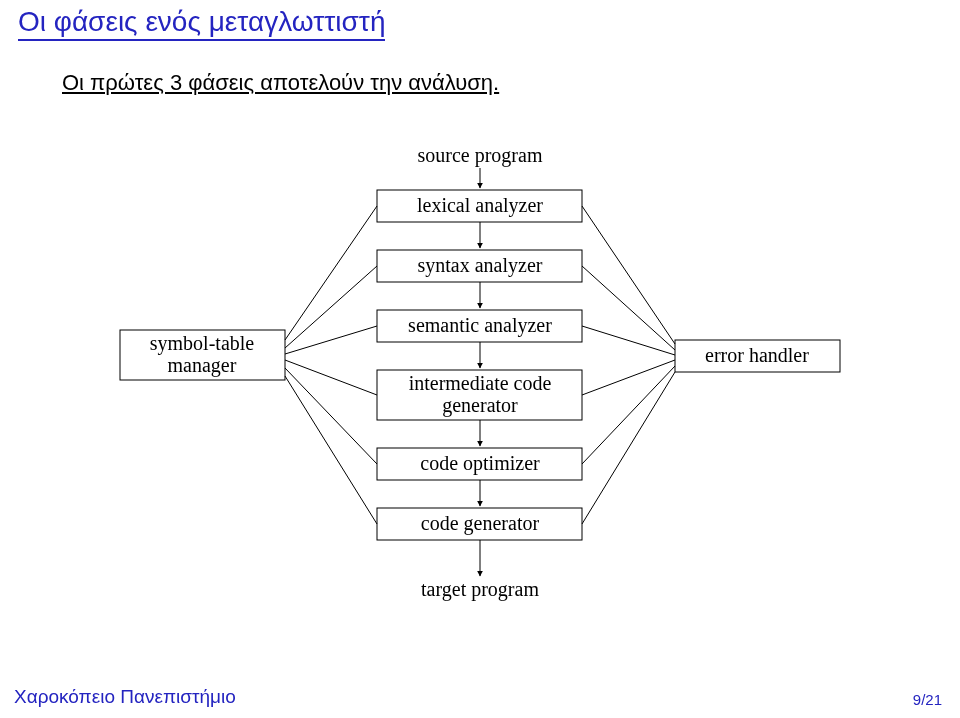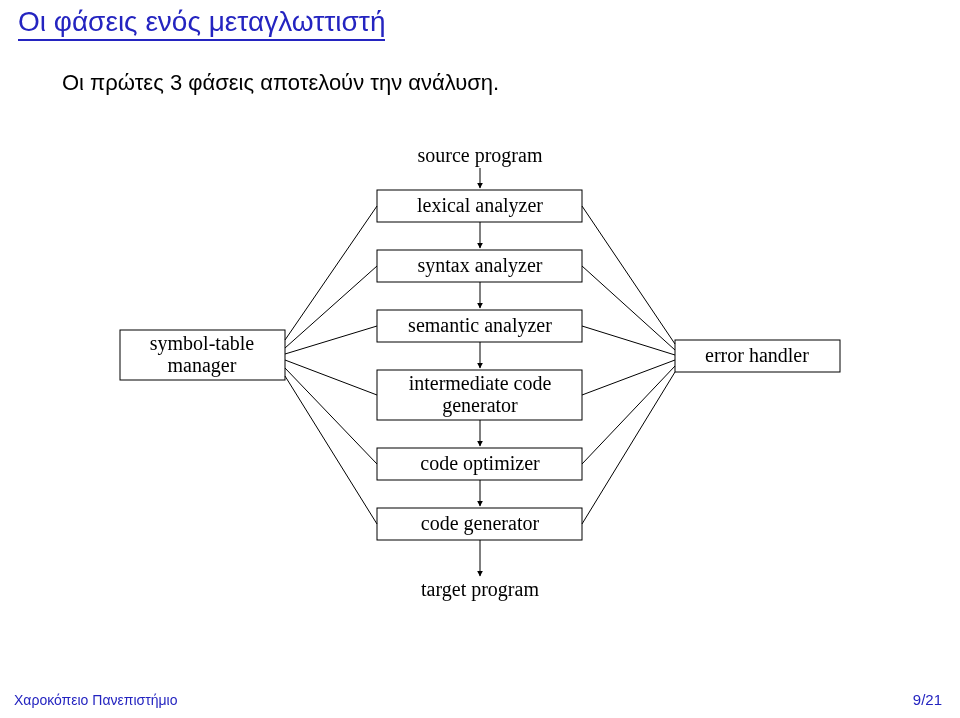--- a/index.html
+++ b/index.html
@@ -2,23 +2,23 @@
 <html><head>
 <meta charset="utf-8">
 <style>
   html,body{margin:0;padding:0;width:960px;height:718px;background:#fff;
             font-family:"Times New Roman",serif;color:#000;}
   .page{position:relative;width:960px;height:718px;}
   .title{position:absolute;left:18px;top:6px;font-size:28px;
          color:#2424c0;font-family:Arial,Helvetica,sans-serif;}
   .title .ul{border-bottom:2px solid #2424c0;padding-bottom:2px;}
   .subtitle{position:absolute;left:62px;top:70px;font-size:22px;
-            color:#000;font-family:Arial,Helvetica,sans-serif;}
+            color:#000;font-family:Arial,Helvetica,sans-serif;text-decoration:underline;}
   .footer-left{position:absolute;left:14px;bottom:10px;color:#2424c0;
-               font-size:14px;font-family:Arial,Helvetica,sans-serif;}
+               font-size:19px;font-family:Arial,Helvetica,sans-serif;}
   .footer-right{position:absolute;right:18px;bottom:10px;color:#2424c0;
                 font-size:15px;font-family:Arial,Helvetica,sans-serif;text-align:center;}
   svg{position:absolute;left:0;top:0;}
   .boxlab{font-family:"Times New Roman",serif;font-size:20px;fill:#000;
           text-anchor:middle;}
   .plain{font-family:"Times New Roman",serif;font-size:20px;fill:#000;
          text-anchor:middle;}
 </style>
 </head>
 <body>

